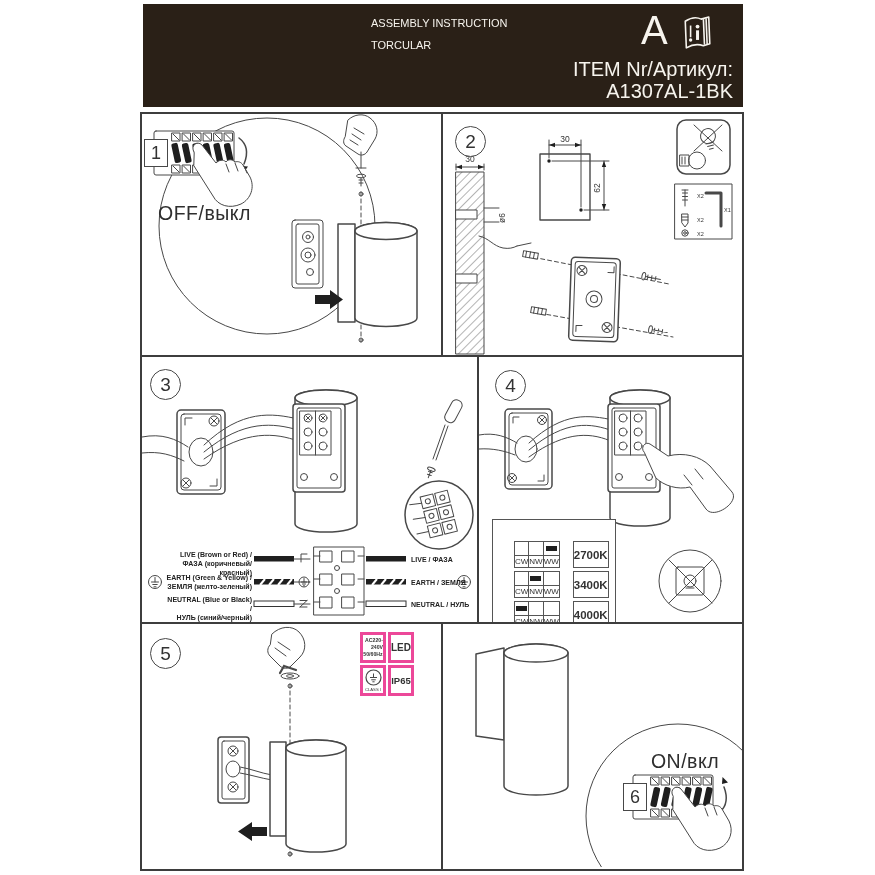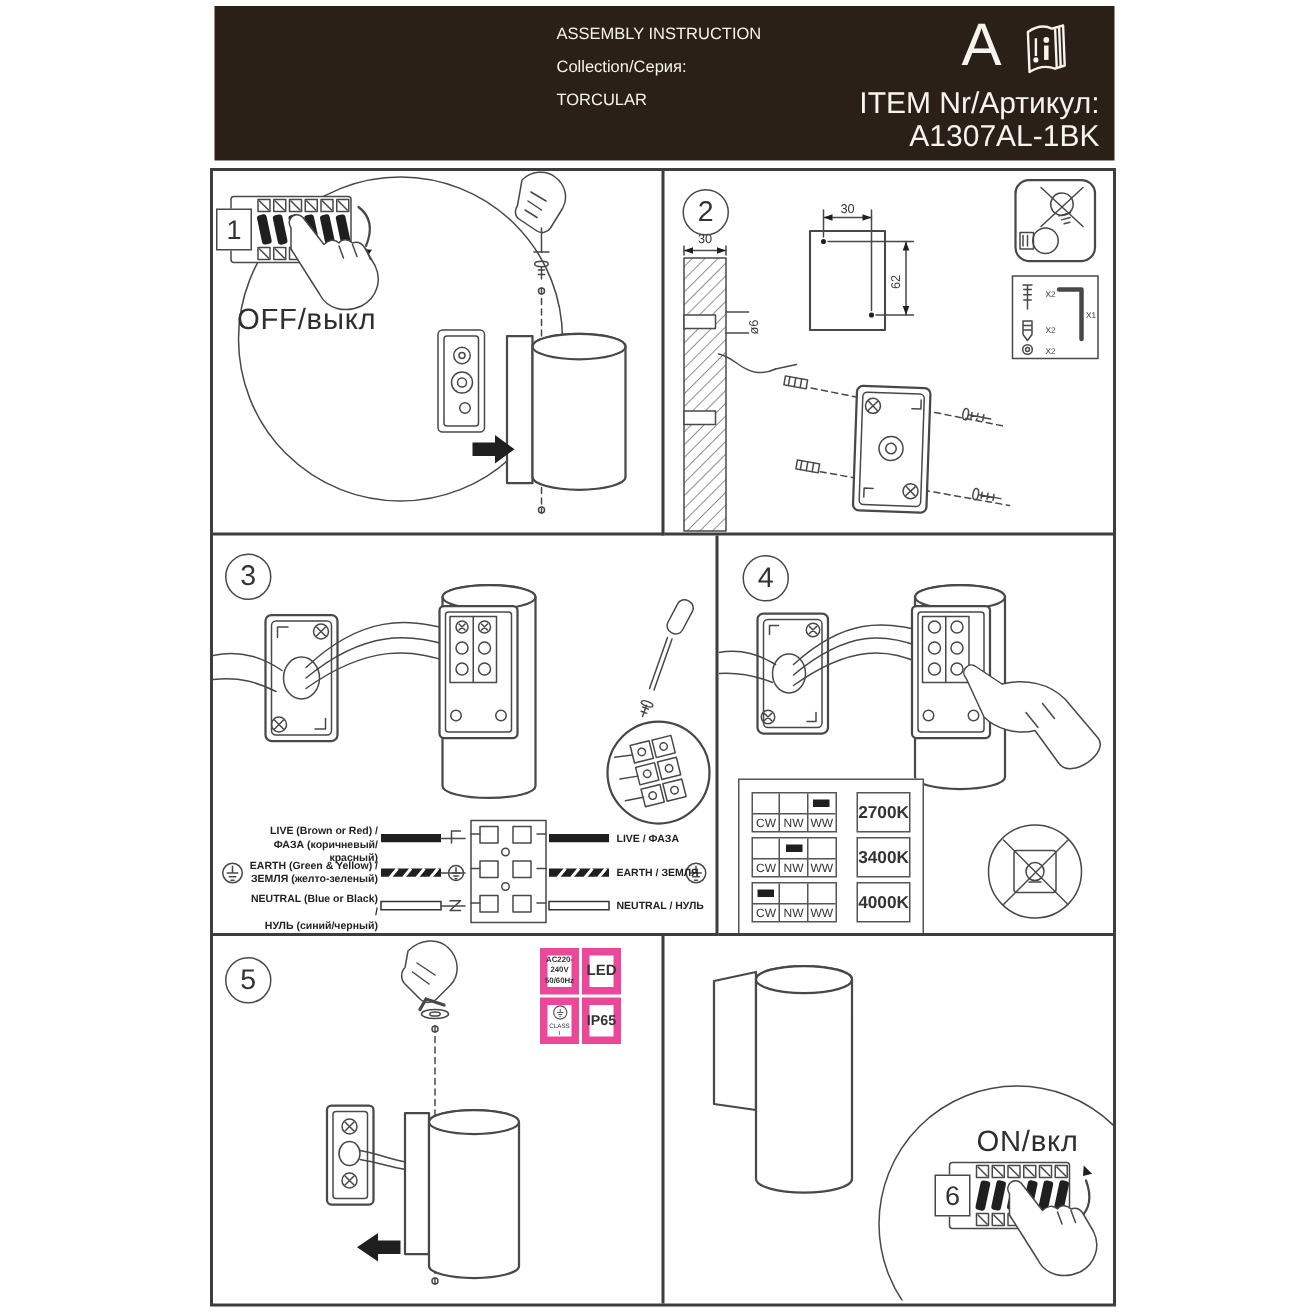--- a/index.html
+++ b/index.html
@@ -33,47 +33,46 @@
   
   .step-circle{position:absolute;width:29px;height:29px;border:1.6px solid #484848;border-radius:50%;
     display:flex;align-items:center;justify-content:center;font-size:19px;background:#fff;}
   .num-box{position:absolute;width:22px;height:26px;border:1.4px solid #484848;background:#fff;
     display:flex;align-items:center;justify-content:center;font-size:18px;}
   .pwr{position:absolute;font-size:19.5px;letter-spacing:.5px;color:#2e2e2e;}
   
   .wl{position:absolute;font-size:7px;font-weight:bold;line-height:9px;color:#222;}
   .wl.right-align{text-align:right;}
   
-  .cct-table{position:absolute;left:13px;top:162px;width:124px;border:1.2px solid #555;padding:8px;
+  .cct-table{position:absolute;left:13px;top:162px;width:124px;border:1.2px solid #555;padding:21px;
     display:flex;flex-direction:column;gap:3px;background:#fff;box-sizing:border-box;}
   .cct-row{display:flex;height:27px;}
   .cct-switch{width:62px;border:1px solid #555;display:grid;grid-template-columns:1fr 1fr 1fr;grid-template-rows:13px 12px;box-sizing:border-box;}
   .cct-cell-top{border-right:1px solid #555;display:flex;align-items:center;justify-content:center;}
   .cct-cell-top:nth-child(3){border-right:none;}
   .cct-mark{width:11px;height:5px;background:transparent;}
   .cct-mark.on{background:#1f1f1f;}
   .cct-lab{border-top:1px solid #555;border-right:1px solid #555;font-size:8px;display:flex;align-items:center;justify-content:center;}
   .cct-lab:last-child{border-right:none;}
   .cct-temp{flex:1;border:1px solid #555;margin-left:13px;display:flex;align-items:center;justify-content:center;
     font-size:11.5px;font-weight:bold;box-sizing:border-box;}
   
   .specs{position:absolute;left:218px;top:8px;width:56px;display:grid;grid-template-columns:26px 26px;grid-auto-rows:31px;gap:2px;}
-  .spec-cell{border:5px solid #ec4899;display:flex;flex-direction:column;align-items:center;justify-content:center;text-align:center;box-sizing:border-box;background:#fff;}
+  .spec-cell{border:3px solid #ec4899;display:flex;flex-direction:column;align-items:center;justify-content:center;text-align:right;box-sizing:border-box;background:#fff;}
   .spec-small{font-size:5.2px;line-height:7px;font-weight:bold;}
   .spec-led{font-size:10px;font-weight:bold;}
   .spec-ip{font-size:9.5px;font-weight:bold;}
   .spec-class{font-size:4.2px;margin-top:1px;}
 </style>
 </head>
 <body>
 
 <div class="header">
   <div class="titles">
     <div>ASSEMBLY INSTRUCTION</div>
-    <div>Collection/Серия:</div>
     <div>TORCULAR</div>
   </div>
   <div class="doc-a">A</div>
   <div class="book-ico">
     <svg width="32" height="38" viewBox="0 0 30 34">
       <g stroke="#f7f4ee" fill="none" stroke-width="1.5" stroke-linejoin="round">
         <path d="M4,6 C10,2 15,2 19,4 L26,2 L27,27 L21,29 C16,27 10,28 5,31 Z"></path>
         <path d="M21,4 L22,28 M23.5,3.3 L24.5,27.3"></path>
         <line x1="9" y1="10" x2="9" y2="21"></line>
       </g>

